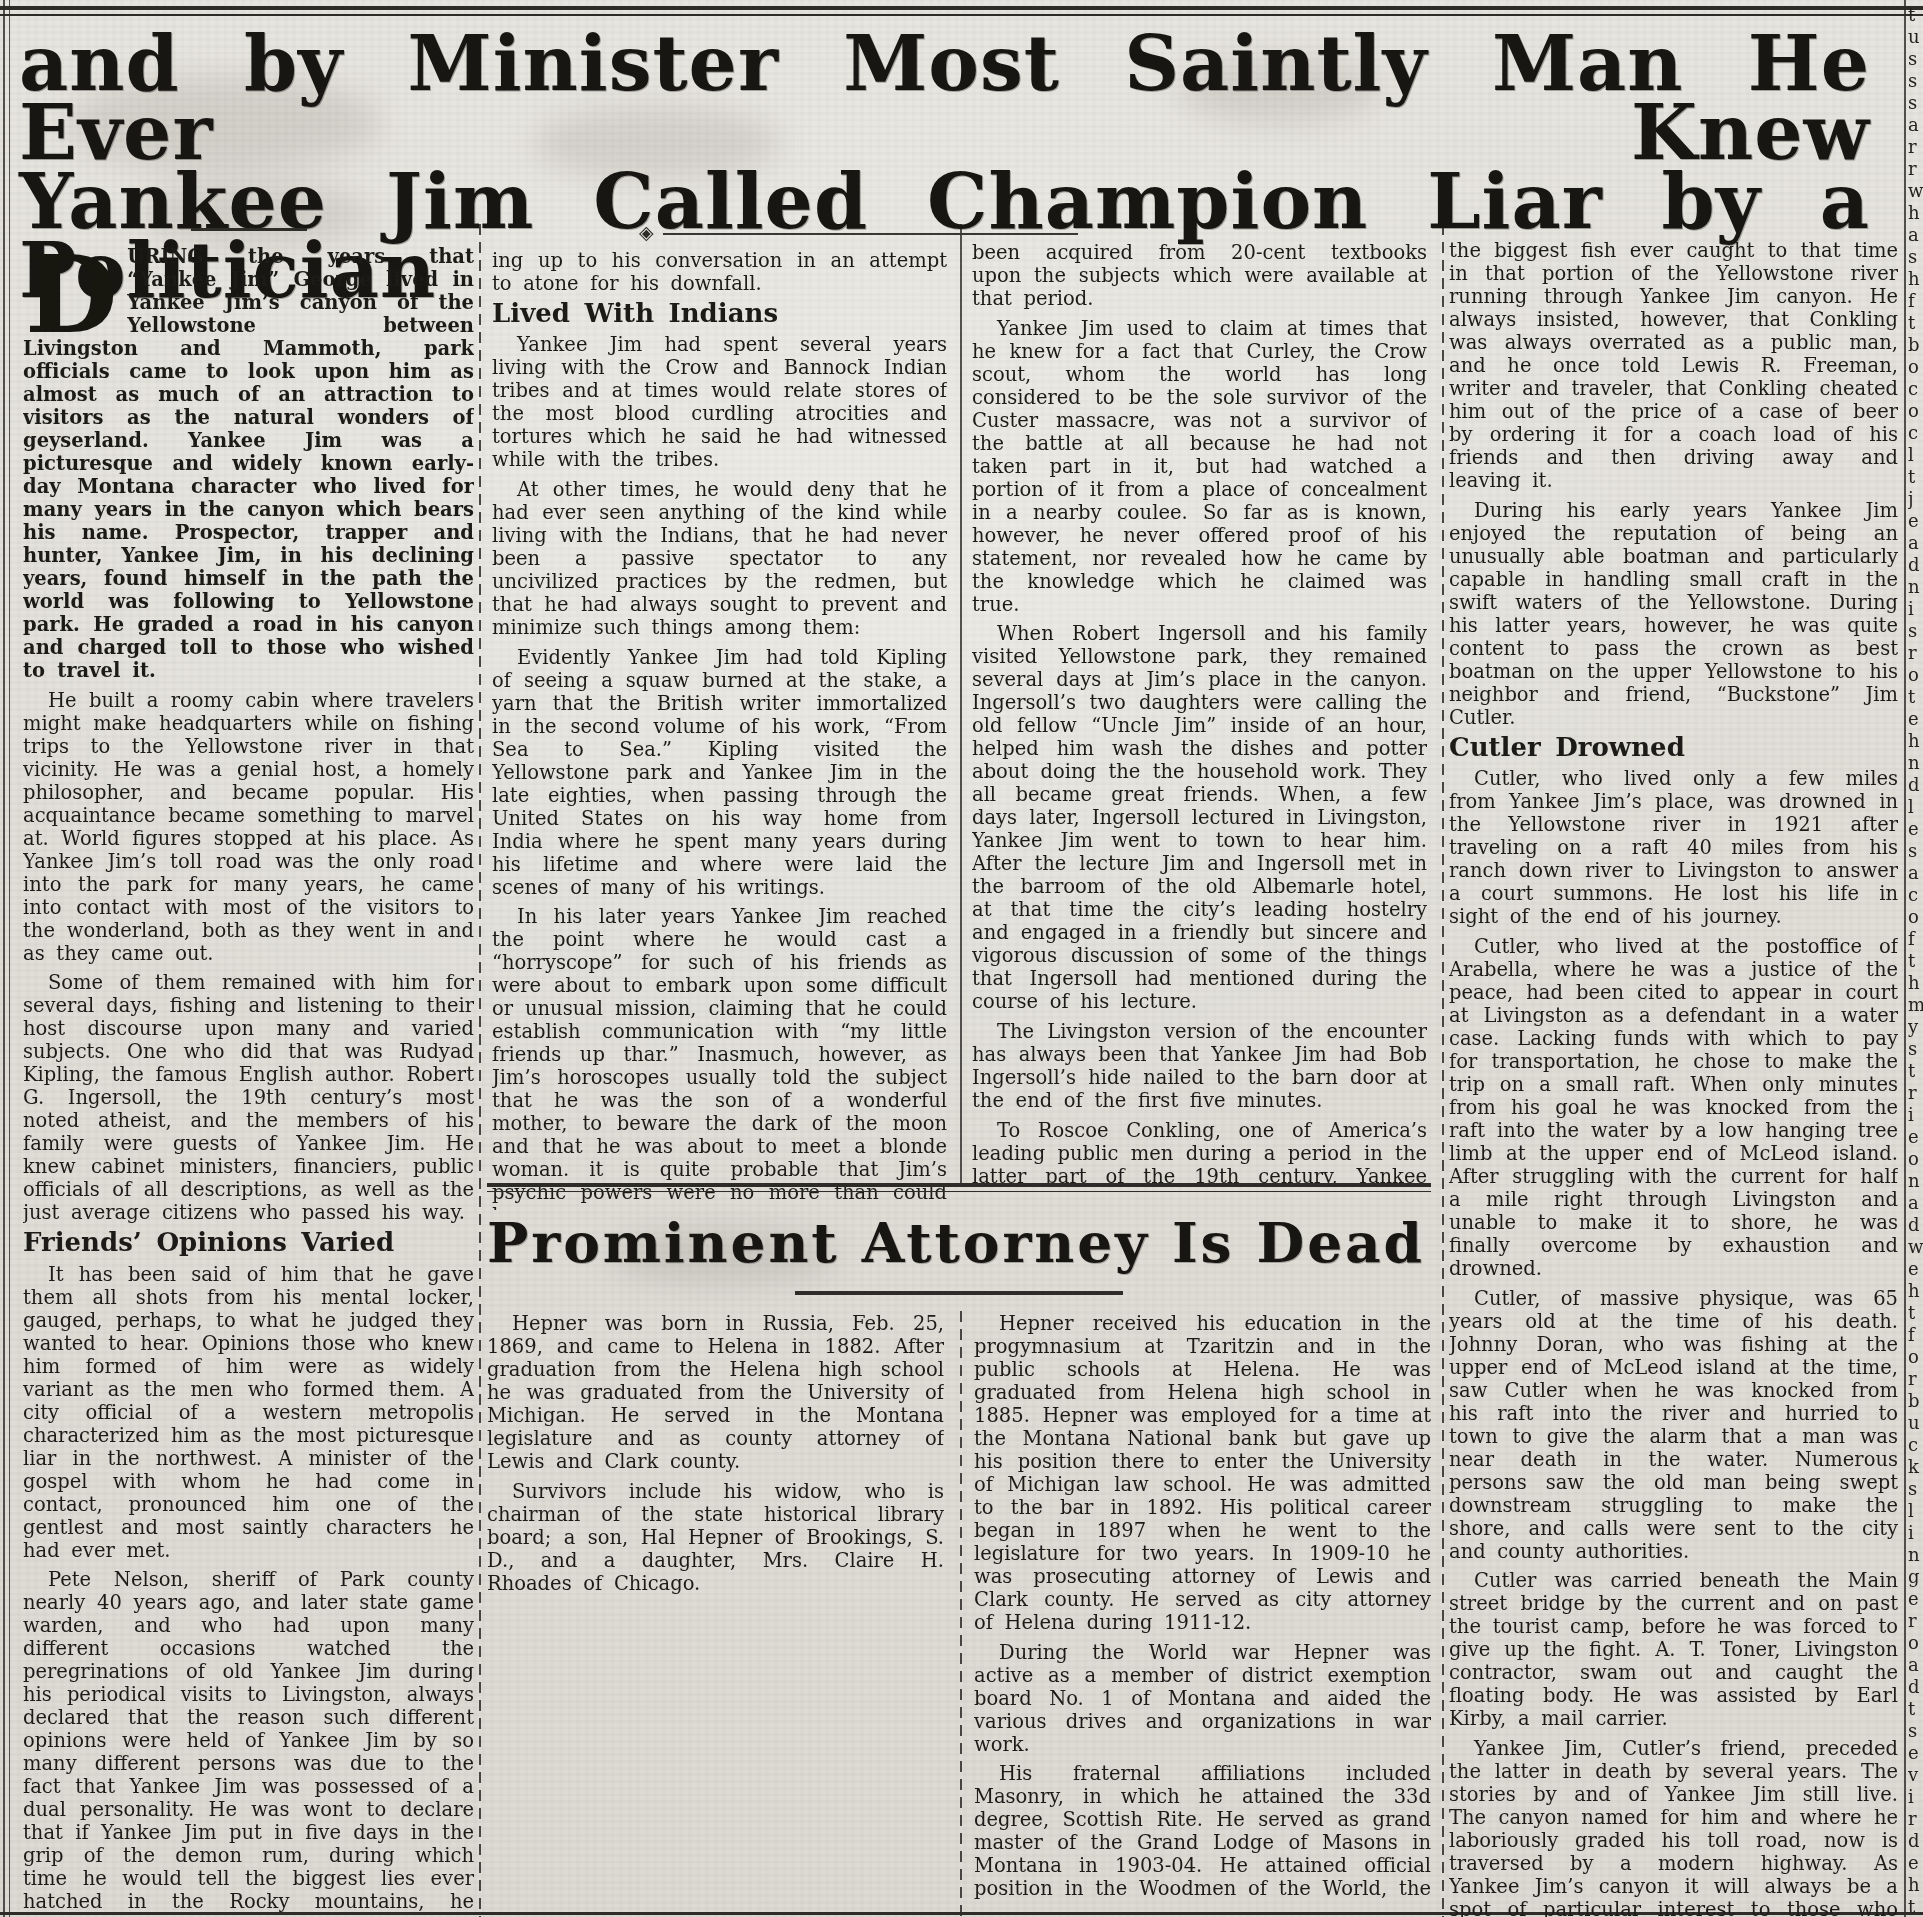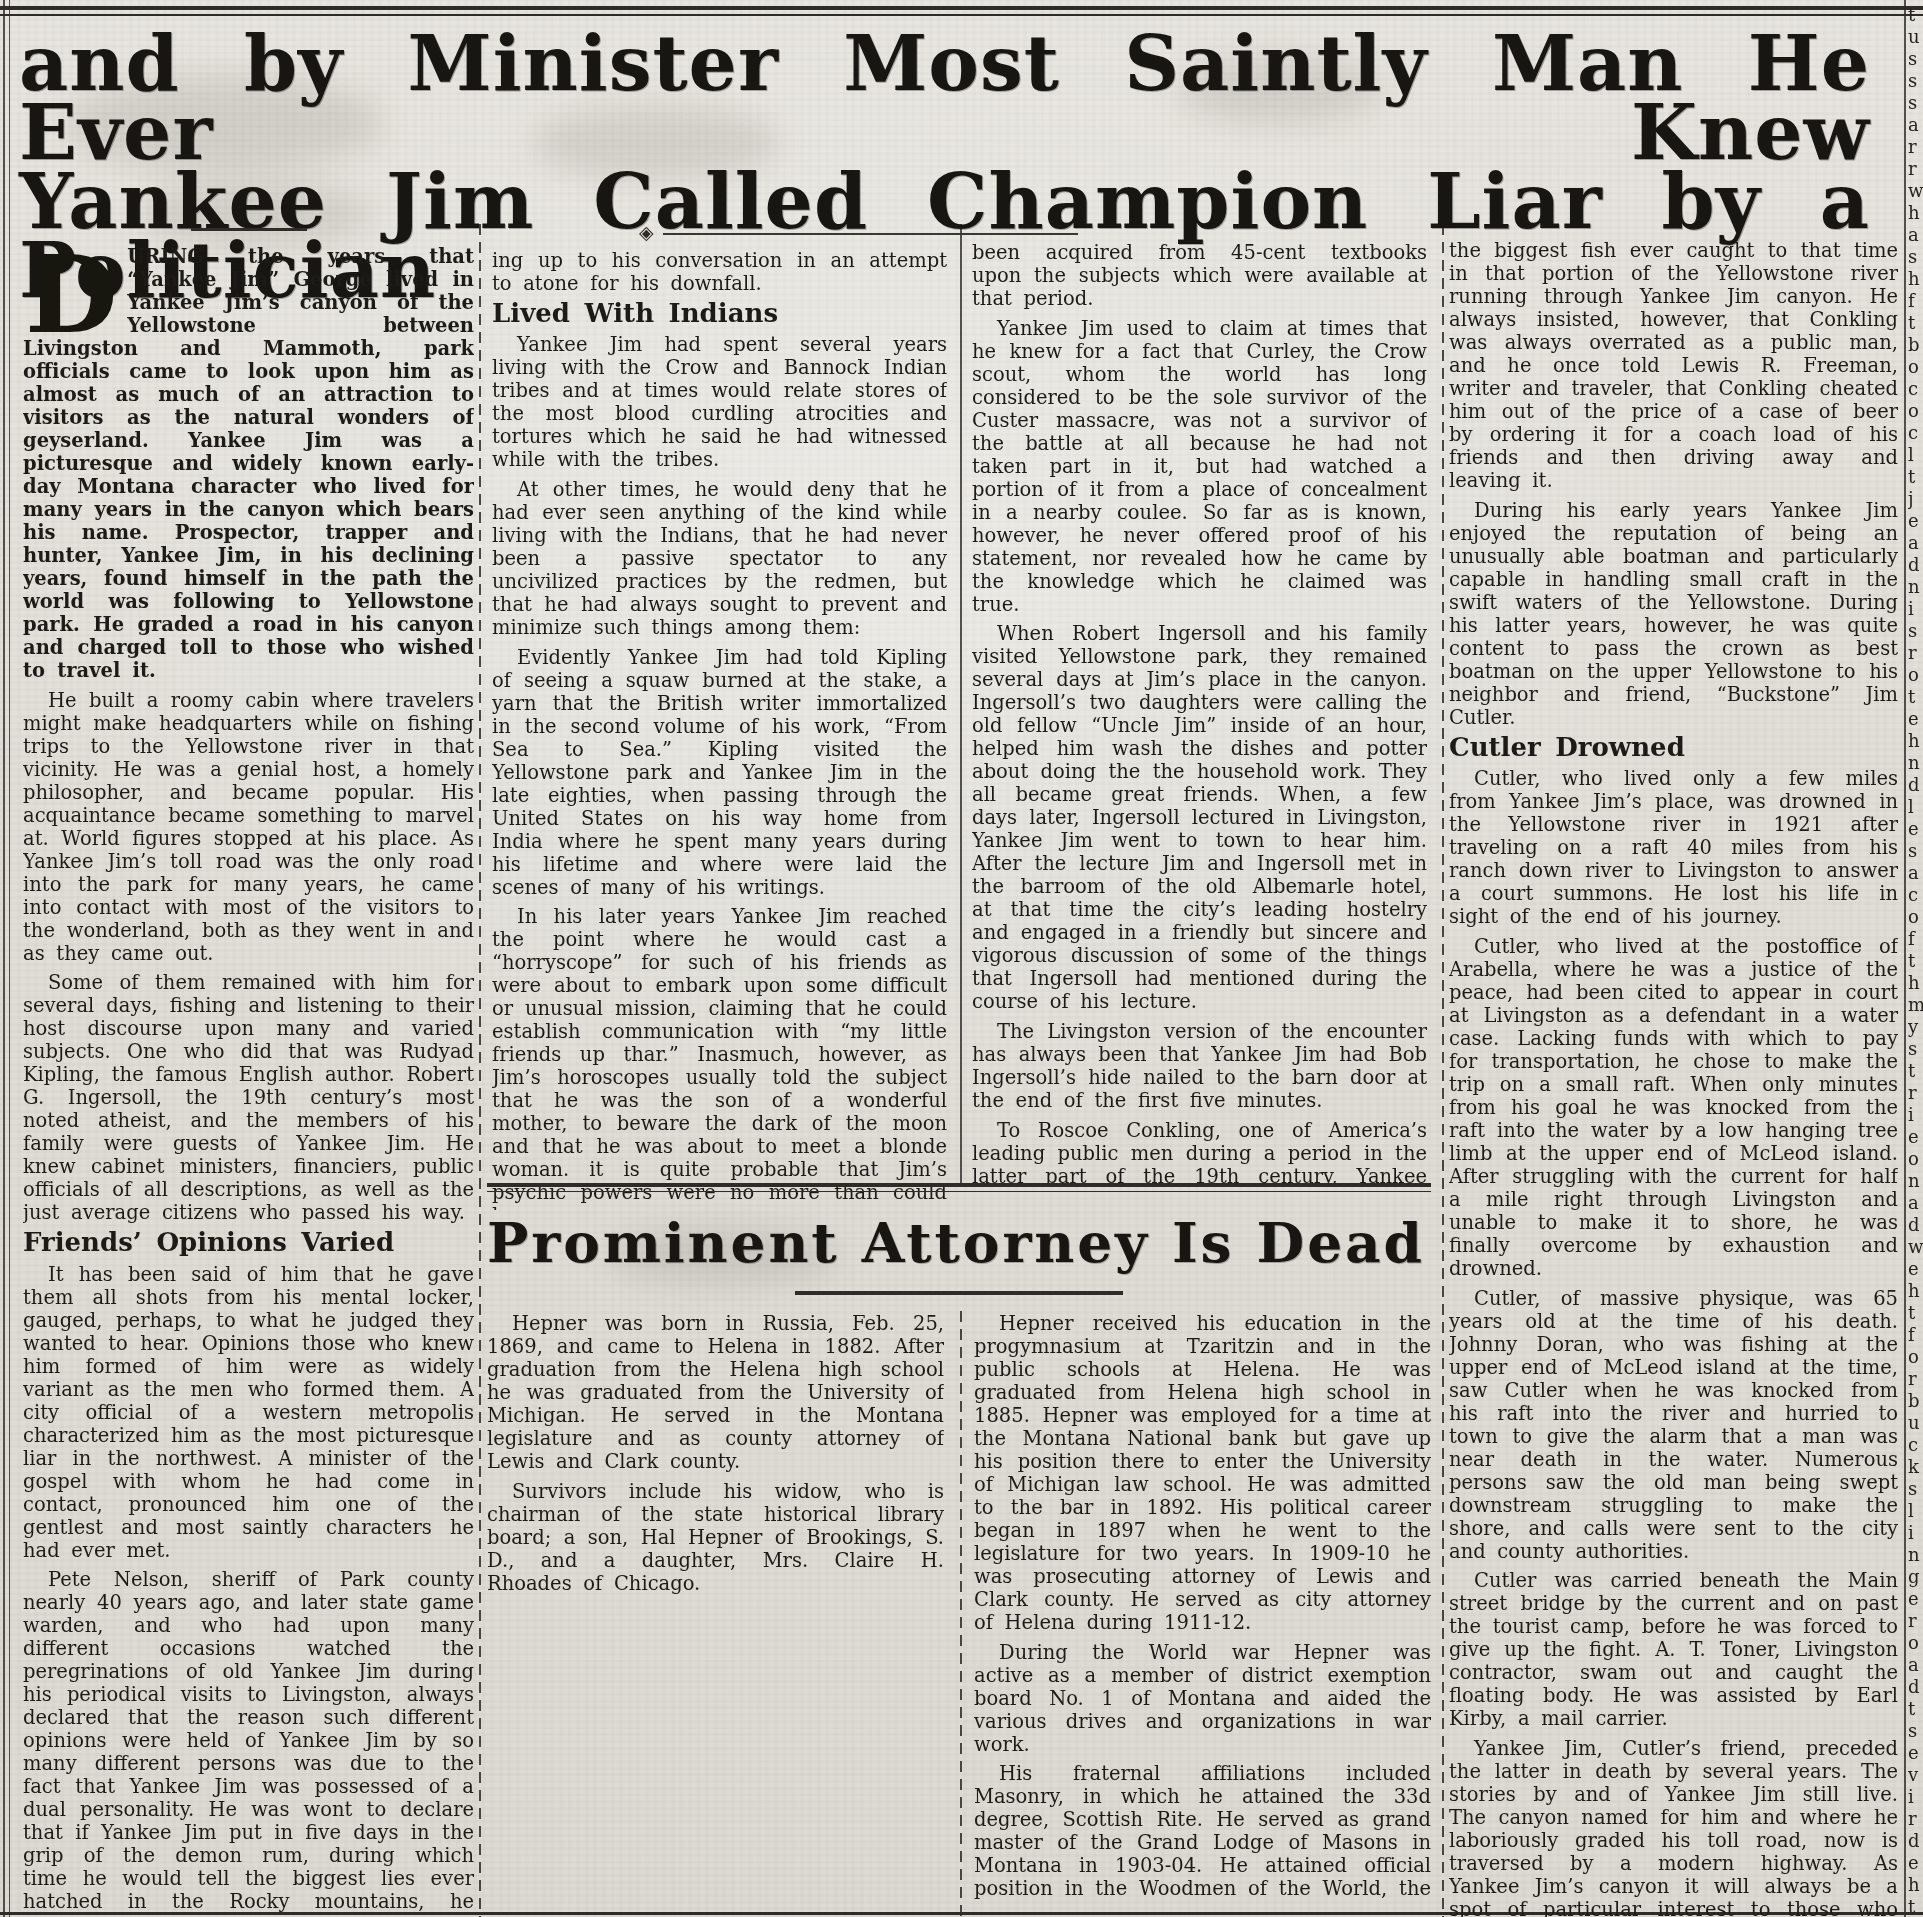--- a/index.html
+++ b/index.html
@@ -120,21 +120,21 @@
   <div class="col" id="col2">
     <p class="cont">ing up to his conversation in an attempt to atone for his downfall.</p>
     <div class="subhead">Lived With Indians</div>
     <p>Yankee Jim had spent several years living with the Crow and Bannock Indian tribes and at times would relate stores of the most blood curdling atrocities and tortures which he said he had witnessed while with the tribes.</p>
     <p>At other times, he would deny that he had ever seen anything of the kind while living with the Indians, that he had never been a passive spectator to any uncivilized practices by the redmen, but that he had always sought to prevent and minimize such things among them:</p>
     <p>Evidently Yankee Jim had told Kipling of seeing a squaw burned at the stake, a yarn that the British writer immortalized in the second volume of his work, “From Sea to Sea.” Kipling visited the Yellowstone park and Yankee Jim in the late eighties, when passing through the United States on his way home from India where he spent many years during his lifetime and where were laid the scenes of many of his writings.</p>
     <p>In his later years Yankee Jim reached the point where he would cast a “horryscope” for such of his friends as were about to embark upon some difficult or unusual mission, claiming that he could establish communication with “my little friends up thar.” Inasmuch, however, as Jim’s horoscopes usually told the subject that he was the son of a wonderful mother, to beware the dark of the moon and that he was about to meet a blonde woman. it is quite probable that Jim’s psychic powers were no more than could have</p>
   </div>
 
   <div class="col" id="col3">
-    <p class="cont">been acquired from 45-cent textbooks upon the subjects which were available at that period.</p>
+    <p class="cont">been acquired from 20-cent textbooks upon the subjects which were available at that period.</p>
     <p>Yankee Jim used to claim at times that he knew for a fact that Curley, the Crow scout, whom the world has long considered to be the sole survivor of the Custer massacre, was not a survivor of the battle at all because he had not taken part in it, but had watched a portion of it from a place of concealment in a nearby coulee. So far as is known, however, he never offered proof of his statement, nor revealed how he came by the knowledge which he claimed was true.</p>
     <p>When Robert Ingersoll and his family visited Yellowstone park, they remained several days at Jim’s place in the canyon. Ingersoll’s two daughters were calling the old fellow “Uncle Jim” inside of an hour, helped him wash the dishes and potter about doing the the household work. They all became great friends. When, a few days later, Ingersoll lectured in Livingston, Yankee Jim went to town to hear him. After the lecture Jim and Ingersoll met in the barroom of the old Albemarle hotel, at that time the city’s leading hostelry and engaged in a friendly but sincere and vigorous discussion of some of the things that Ingersoll had mentioned during the course of his lecture.</p>
     <p>The Livingston version of the encounter has always been that Yankee Jim had Bob Ingersoll’s hide nailed to the barn door at the end of the first five minutes.</p>
     <p>To Roscoe Conkling, one of America’s leading public men during a period in the latter part of the 19th century, Yankee Jim gave credit for catching</p>
   </div>
 
   <div class="col" id="col4">
     <p class="cont">the biggest fish ever caught to that time in that portion of the Yellowstone river running through Yankee Jim canyon. He always insisted, however, that Conkling was always overrated as a public man, and he once told Lewis R. Freeman, writer and traveler, that Conkling cheated him out of the price of a case of beer by ordering it for a coach load of his friends and then driving away and leaving it.</p>
     <p>During his early years Yankee Jim enjoyed the reputation of being an unusually able boatman and particularly capable in handling small craft in the swift waters of the Yellowstone. During his latter years, however, he was quite content to pass the crown as best boatman on the upper Yellowstone to his neighbor and friend, “Buckstone” Jim Cutler.</p>
     <div class="subhead">Cutler Drowned</div>

